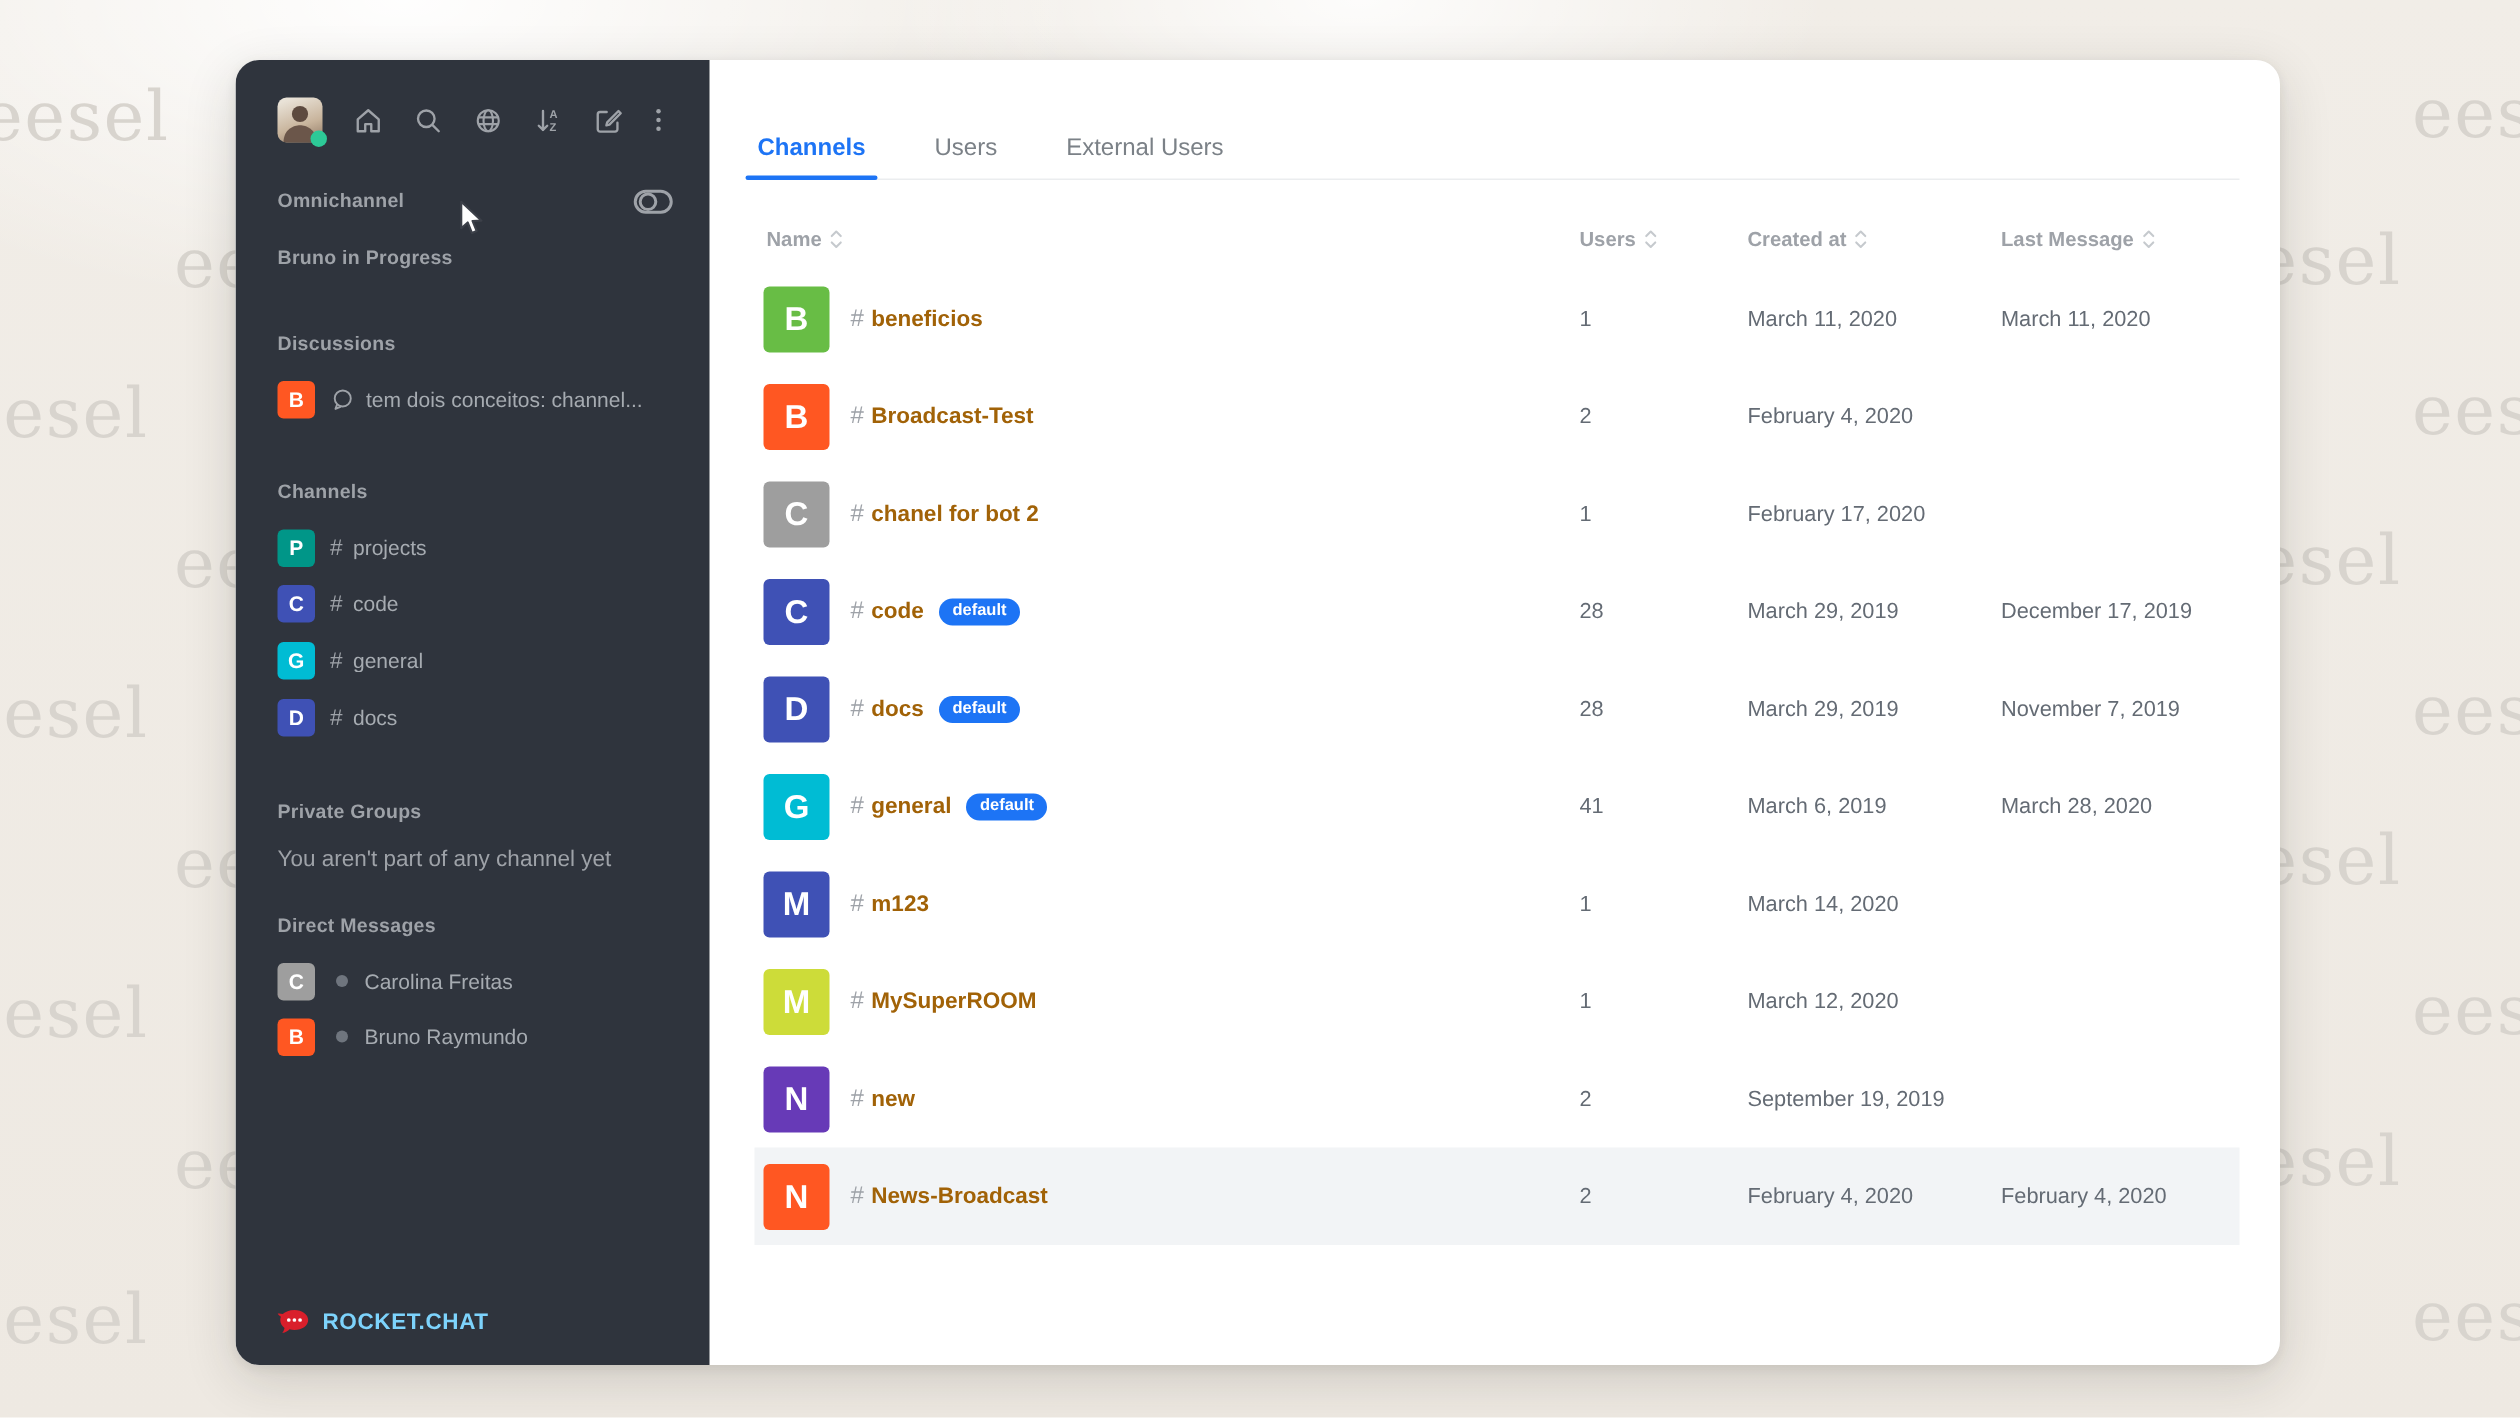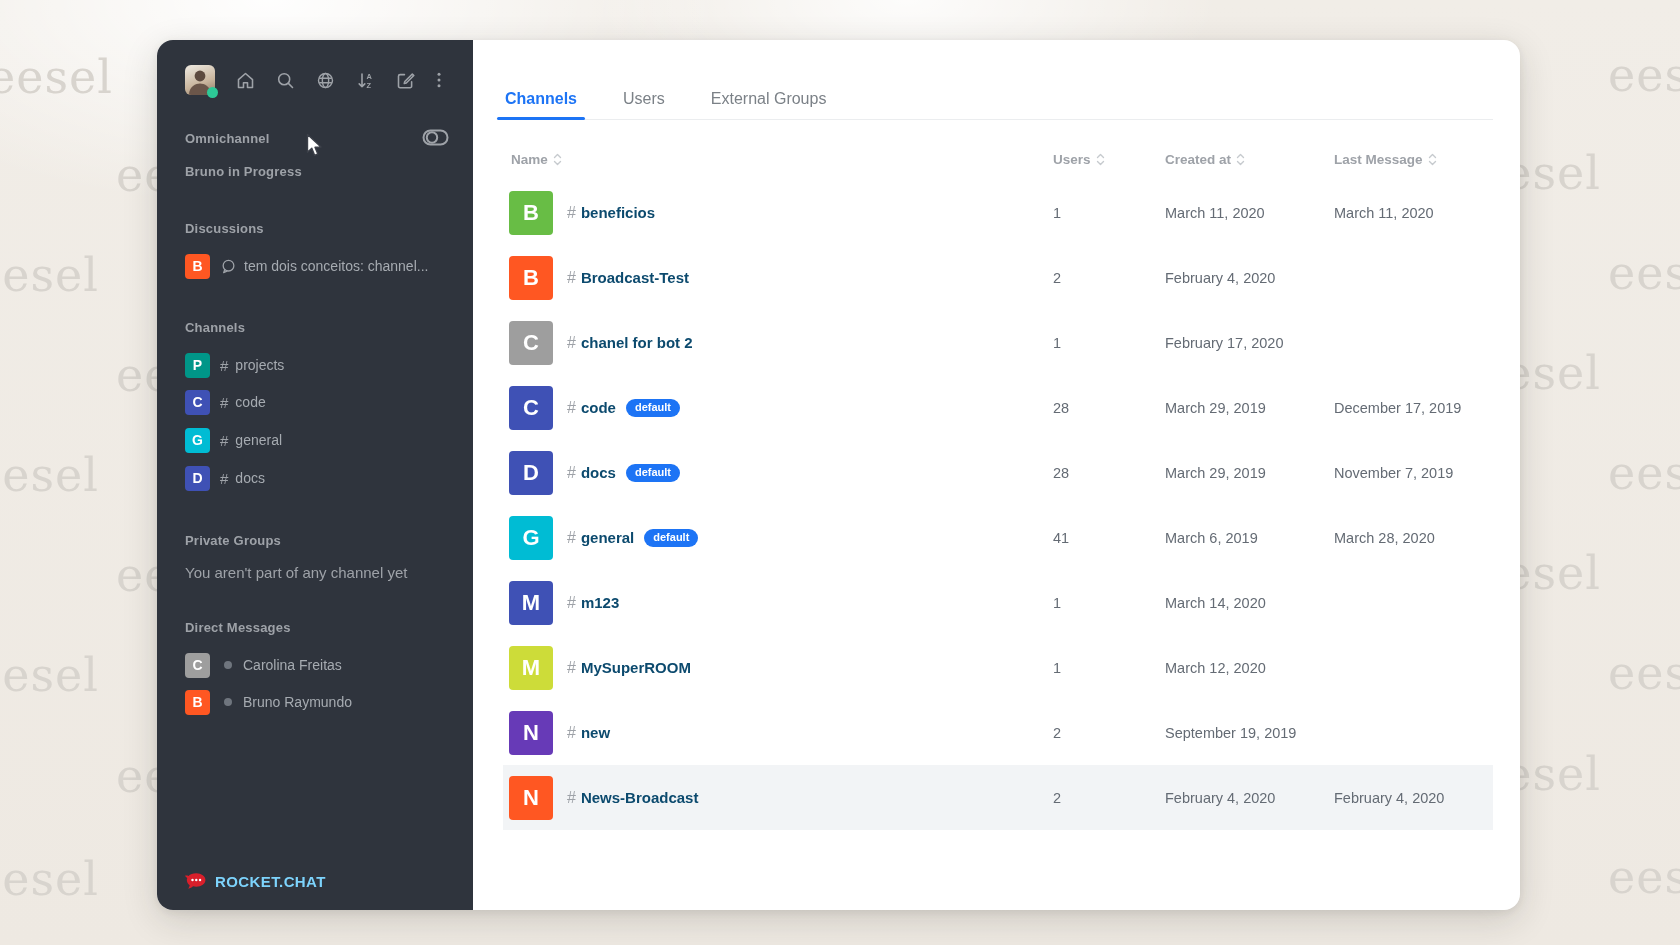--- a/index.html
+++ b/index.html
@@ -47,21 +47,21 @@
   }
   .sb-avatar-photo svg { position:absolute; left:0; top:0; border-radius:6px; }
   .status-dot {
     position:absolute; right:-3px; bottom:-3px; width:11px; height:11px;
     border-radius:50%; background:#2dc997;
   }
   .hicon { width:42px; height:36px; display:flex; align-items:center; justify-content:center; color:#9ea2a8; cursor:pointer; }
   .hicon:first-of-type { margin-left:10px; }
   .hicon.kebab { width:26px; margin-left:auto; }
 
-  .sb-row { display:flex; align-items:flex-end; }
+  .sb-row { display:flex; align-items:flex-start; }
   .sb-title { font-size:13px; font-weight:700; color:#9ea2a8; letter-spacing:.2px; }
   .omni { margin-top:28px; height:20px; justify-content:space-between; padding-right:2px; }
   .toggle-ico { color:#9ea2a8; cursor:pointer; display:flex; }
   .chats { margin-top:18px; }
   .sec-title { margin-top:38px; }
   .sec-title.first { margin-top:42px; }
 
   .sb-item { display:flex; align-items:center; height:34px; margin-top:4px; cursor:pointer; color:#a6abb1; font-size:14px; }
   .sb-item.lead { margin-top:14px; height:32px; }
   .sb-av {
@@ -103,21 +103,21 @@
 
   .tbody { margin-top:8px; }
   .t-row { display:grid; grid-template-columns:550px 112px 169px 1fr; height:65px; align-items:center; cursor:pointer; }
   .t-row.hl { background:#f2f4f6; }
   .c-name { display:flex; align-items:center; min-width:0; }
   .row-avatar {
     width:44px; height:44px; border-radius:4px; margin:0 14px 0 6px; flex:none;
     color:#fff; font-size:22px; font-weight:700; display:flex; align-items:center; justify-content:center;
   }
   .row-hash { color:#9ea2a8; font-size:16px; margin-right:5px; font-weight:400; }
-  .row-name { font-size:15px; font-weight:600; color:#0c4a6e; white-space:nowrap; }
+  .row-name { font-size:15px; font-weight:600; color:#a16207; white-space:nowrap; }
   .row-badge {
     display:none; margin-left:10px; background:var(--accent); color:#fff; font-size:11px; font-weight:700;
     padding:3px 9px 4px; border-radius:10px; line-height:1;
   }
   .row-badge.show { display:inline-block; }
   .c-users, .c-created, .c-last { font-size:14.5px; color:#646b74; }
 
   .cursor { position:absolute; left:303px; top:133px; z-index:50; pointer-events:none; }
 </style>
 </head>
@@ -257,21 +257,21 @@
           </span>
     <span class="sb-label">docs</span>
   </div>
       </div>
 
     <div class="sb-row sec-title">
       <span class="sb-title">Private Groups</span>
     </div>
     <div class="sb-empty">You aren't part of any channel yet</div>
 
-    <div class="sb-row sec-title" style="margin-top:39px">
+    <div class="sb-row sec-title" style="margin-top:28px">
       <span class="sb-title">Direct Messages</span>
     </div>
     <div id="sb-dms">
         <div class="sb-item lead">
     <span class="sb-av" style="background: rgb(158, 158, 158);">C</span>
     <span class="sb-mid">
             <span class="sb-dot"></span>
           </span>
     <span class="sb-label">Carolina Freitas</span>
   </div>
@@ -293,21 +293,21 @@
       </svg>
       <span class="sb-logo-text">ROCKET.CHAT</span>
     </div>
   </div>
 
   <div class="main">
 
     <div class="tabs">
       <div class="tab active">Channels</div>
       <div class="tab">Users</div>
-      <div class="tab">External Groups</div>
+      <div class="tab">External Users</div>
     </div>
 
 
     <div class="thead">
       <div class="th first">
         <span>Name</span>
         <span class="sort-ico">
             <svg width="9" height="13" viewBox="0 0 9 13" fill="none" stroke="#c6cace" stroke-width="1.4" stroke-linecap="round" stroke-linejoin="round">
               <path d="M1.5 4.4 L4.5 1.4 L7.5 4.4"></path>
               <path d="M1.5 8.6 L4.5 11.6 L7.5 8.6"></path>

